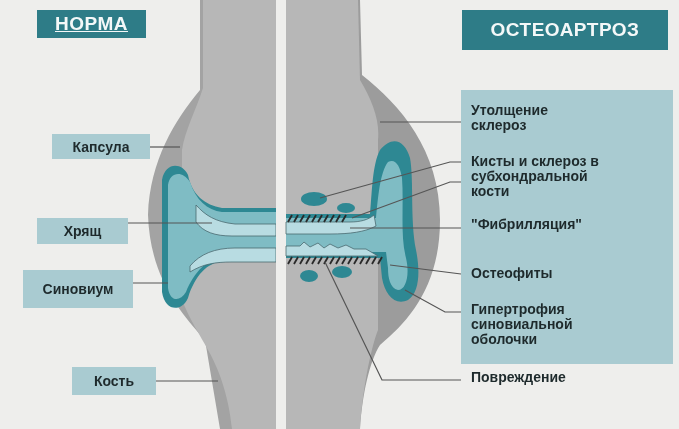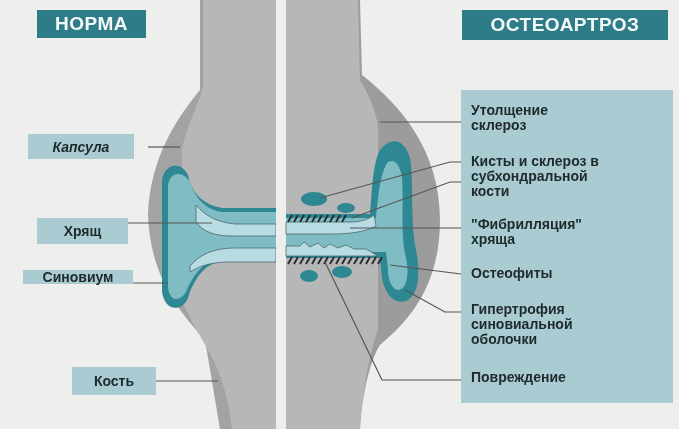--- a/index.html
+++ b/index.html
@@ -14,21 +14,21 @@
       position: absolute; background: #2e7c87; color: #f4f8f8;
       font-weight: bold; font-size: 19px; letter-spacing: 0.5px;
       display: flex; align-items: center; justify-content: center;
     }
     .lbl {
       position: absolute; background: #a9cbd1; color: #1e2a2c;
       font-weight: bold; font-size: 14px;
       display: flex; align-items: center; justify-content: center;
     }
     .panel {
-      position: absolute; left: 461px; top: 90px; width: 212px; height: 313px;
+      position: absolute; left: 461px; top: 90px; width: 212px; height: 274px;
       background: #a9cbd1;
     }
     .pitem {
       position: absolute; left: 10px; color: #1e2a2c; font-weight: bold;
       font-size: 14px; line-height: 15px; width: 200px;
     }
   </style>
 </head>
 <body>
 
@@ -109,41 +109,40 @@
     <line x1="380" y1="122" x2="461" y2="122"></line>
     <polyline points="320,198 450,162 461,162"></polyline>
     <polyline points="352,218 450,182 461,182"></polyline>
     <line x1="350" y1="228" x2="461" y2="228"></line>
     <polyline points="390,265 461,274"></polyline>
     <polyline points="405,290 445,312 461,312"></polyline>
     <polyline points="325,262 382,380 461,380"></polyline>
   </g>
 </svg>
 
-<div class="title" style="left:37px;top:10px;width:109px;height:28px;">НОРМА</div>
-<div class="title" style="left:462px;top:10px;width:206px;height:30px;">ОСТЕОАРТРОЗ</div>
+<div class="title" style="left:37px;top:10px;width:109px;height:28px;text-decoration:underline;">НОРМА</div>
+<div class="title" style="left:462px;top:10px;width:206px;height:40px;">ОСТЕОАРТРОЗ</div>
 
-<div class="lbl" style="left:28px;top:134px;width:106px;height:25px;font-style:italic;">Капсула</div>
+<div class="lbl" style="left:52px;top:134px;width:98px;height:25px;">Капсула</div>
 <div class="lbl" style="left:37px;top:218px;width:91px;height:26px;">Хрящ</div>
-<div class="lbl" style="left:23px;top:270px;width:110px;height:14px;">Синовиум</div>
+<div class="lbl" style="left:23px;top:270px;width:110px;height:38px;">Синовиум</div>
 <div class="lbl" style="left:72px;top:367px;width:84px;height:28px;">Кость</div>
 
 <div class="panel">
   <div class="pitem" style="top:13px;">
     <div>Утолщение</div>
     <div>склероз</div>
   </div>
   <div class="pitem" style="top:64px;">
     <div>Кисты и склероз в</div>
     <div>субхондральной</div>
     <div>кости</div>
   </div>
   <div class="pitem" style="top:127px;">
     <div>"Фибрилляция"</div>
-    <div>хряща</div>
   </div>
   <div class="pitem" style="top:212px;">
     <div>Гипертрофия</div>
     <div>синовиальной</div>
     <div>оболочки</div>
   </div>
   <div class="pitem" style="top:176px;">
     <div>Остеофиты</div>
   </div>
   <div class="pitem" style="top:280px;">

